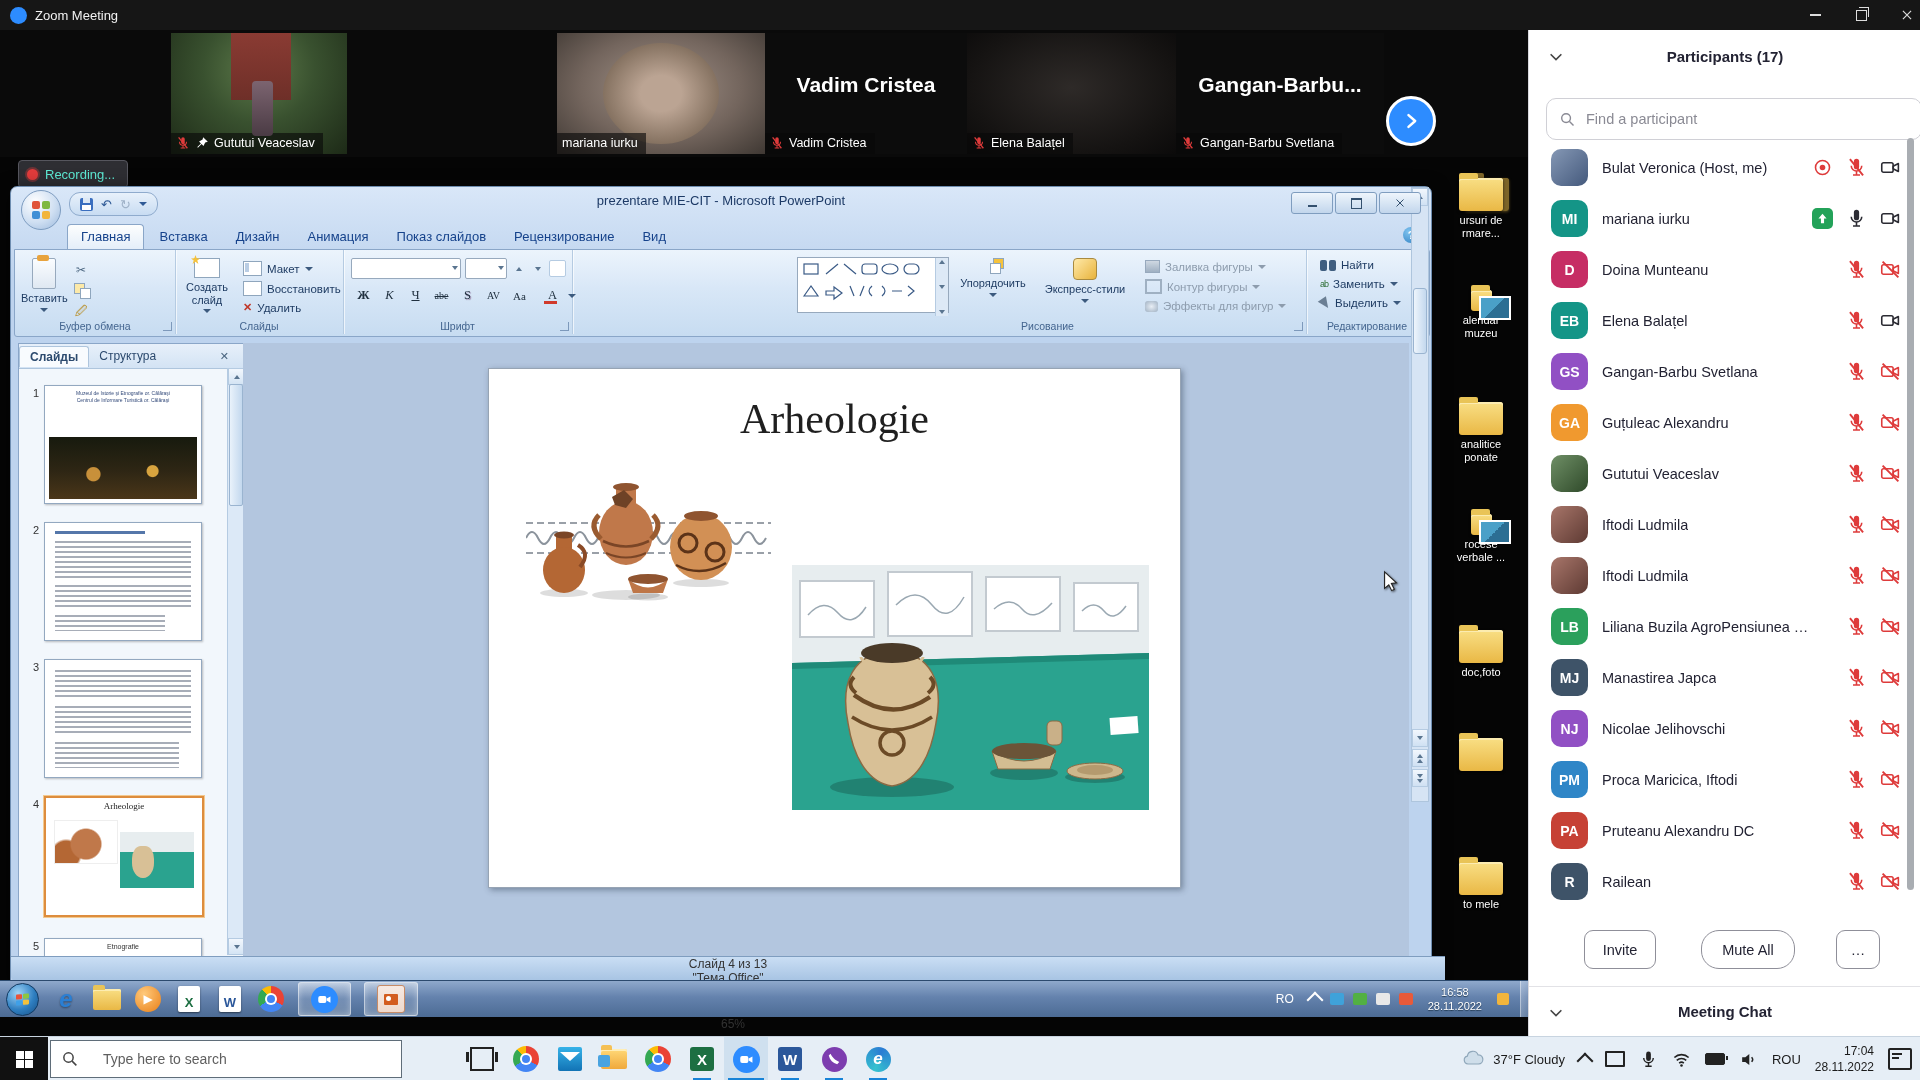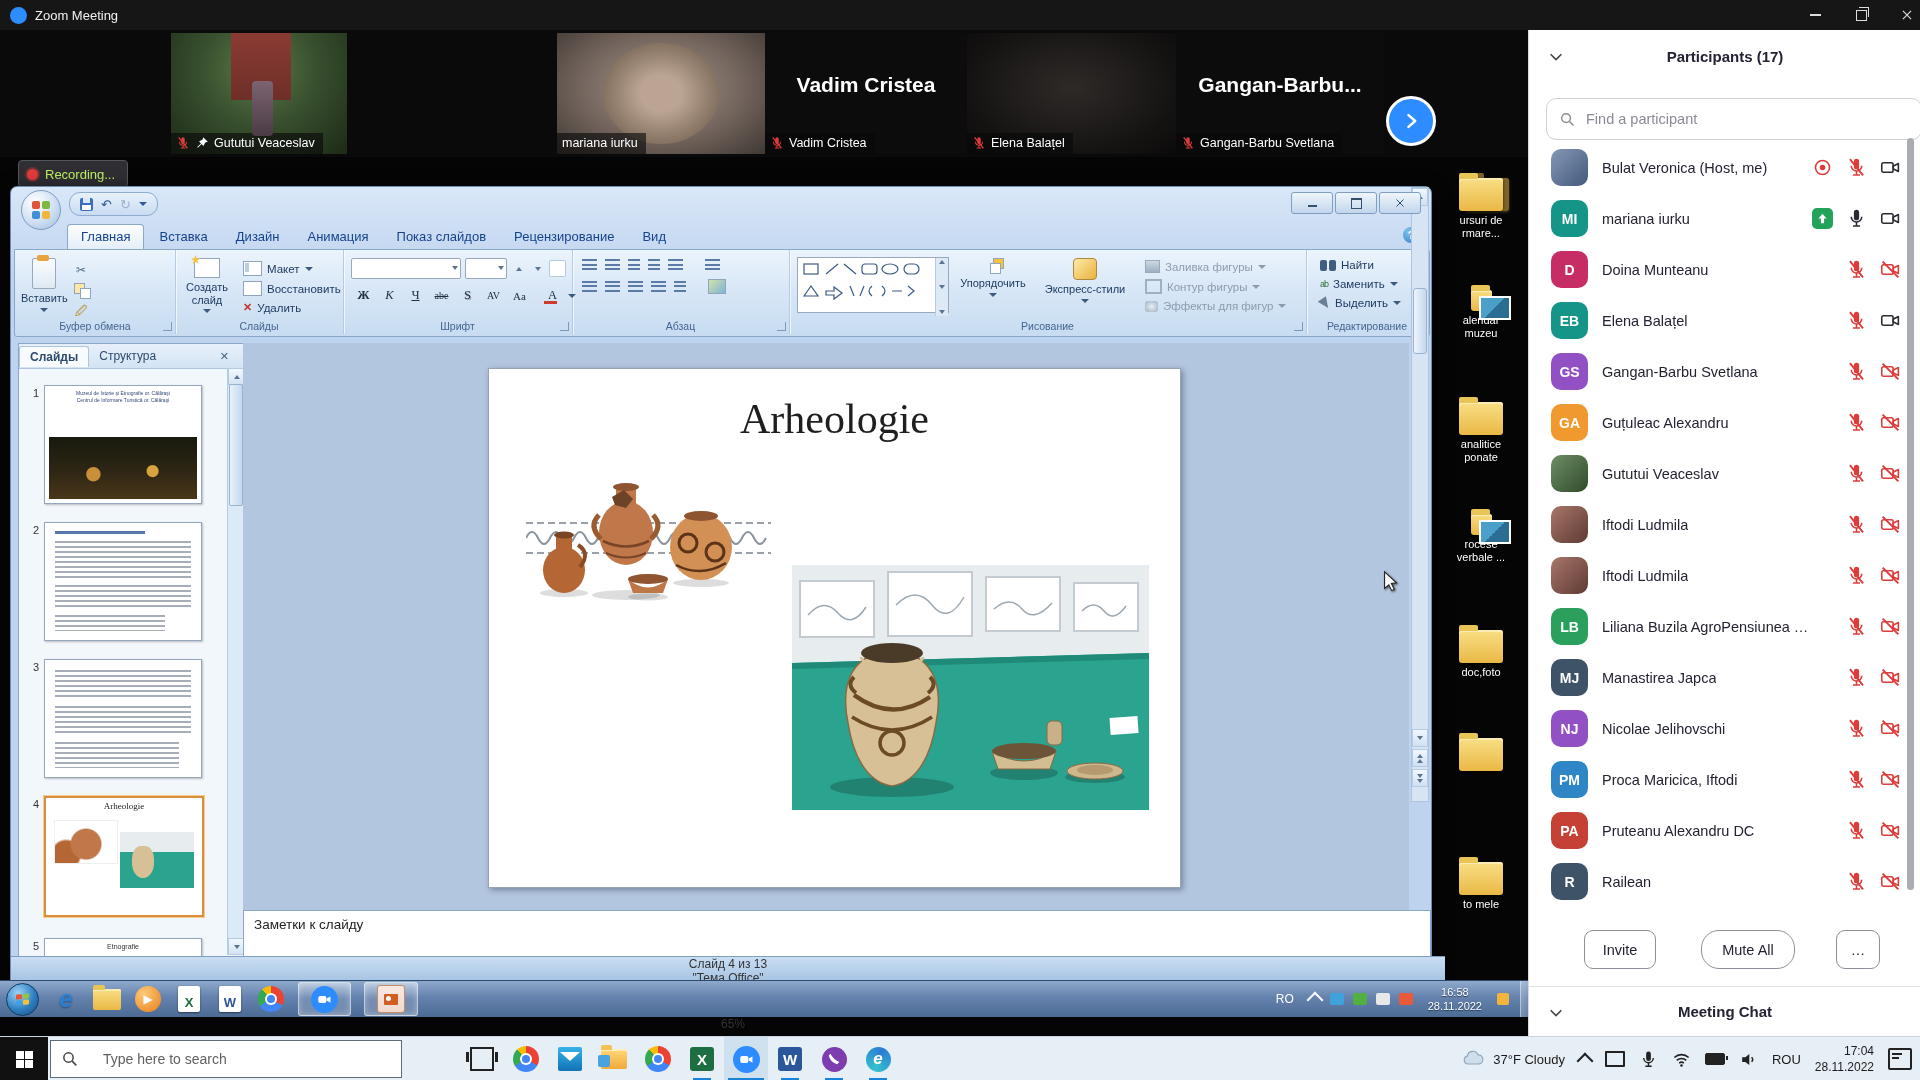--- a/index.html
+++ b/index.html
@@ -33,21 +33,21 @@
   .vt-dark{background:radial-gradient(ellipse at 50% 45%,#2e2a28 0%,#151312 70%,#0b0a0a 100%);}
   .vt-black{background:#0c0c0c;}
   .vname{position:absolute;left:0;bottom:0;display:flex;align-items:center;gap:5px;background:rgba(8,8,8,.62);
          padding:3px 8px 4px 5px;color:#fff;font-size:12.5px;white-space:nowrap;}
   .vbig{width:100%;height:86%;display:flex;align-items:center;justify-content:center;color:#fff;font-size:21px;font-weight:bold;}
   .varrow{position:absolute;left:1386px;top:66px;width:44px;height:44px;border-radius:50%;background:#2D8CFF;
           border:3px solid #fff;display:flex;align-items:center;justify-content:center;cursor:pointer;}
 
   
   .rec{left:18px;top:160px;height:26px;display:flex;align-items:center;gap:7px;background:#2e2e33;
-       border:1px solid #56565e;border-radius:4px;padding:0 12px 0 8px;color:#bef264;font-size:13px;}
+       border:1px solid #56565e;border-radius:4px;padding:0 12px 0 8px;color:#5eead4;font-size:13px;}
   .recdot{width:11px;height:11px;border-radius:50%;background:#e23b3b;box-shadow:0 0 0 2px rgba(226,59,59,.35);}
 
   
   .dfolder{position:absolute;left:1437px;width:88px;display:flex;flex-direction:column;align-items:center;gap:3px;}
   .ficon{width:44px;height:33px;position:relative;background:linear-gradient(#f9df85,#e9b845);border-radius:3px;
          box-shadow:inset 0 2px 0 #fcecb0, 0 1px 3px rgba(0,0,0,.7);}
   .ficon:before{content:"";position:absolute;top:-5px;left:0;width:19px;height:6px;background:#e9c457;border-radius:2px 2px 0 0;}
   .ficon.pic:after{content:"";position:absolute;left:8px;top:6px;width:28px;height:20px;background:linear-gradient(135deg,#4aa0c8 50%,#2c6e93 50%);border:2px solid #fff;}
   .dbl{filter:drop-shadow(6px 0 0 rgba(222,178,70,.55));}
   .dfolder .lbl{font-size:11px;color:#fff;text-shadow:0 1px 2px #000;white-space:pre-line;text-align:center;line-height:1.2;}
@@ -444,20 +444,21 @@
     <span class="ficon"></span>
     <span class="lbl"></span>
   </div>
   <div class="dfolder" style="top:862px">
     <span class="ficon"></span>
     <span class="lbl">to mele</span>
   </div>
 
   <div class="abs ppt">
     <div class="ppt-titlebar">
+      <span class="ppt-title">prezentare MIE-CIT - Microsoft PowerPoint</span>
       <div class="orb">
         <span class="orbgrid">
             <i style="background:#e0543a"></i>
             <i style="background:#7db83f"></i>
             <i style="background:#3f8fd6"></i>
             <i style="background:#f2b53c"></i>
           </span>
       </div>
       <div class="qat">
         <span class="floppy"></span>
@@ -560,40 +561,20 @@
           <span class="fbtn" style="font-size:10px">AV</span>
           <span class="fbtn" style="font-size:11px">Aa</span>
           <span style="width:1px;height:16px;background:#b5cbe2;margin:0 3px;"></span>
           <span class="fbtn fcolor">А</span>
           <span class="tri" style="margin-left:2px"></span>
         </div>
         <span class="glabel">Шрифт</span>
         <span class="gdlg"></span>
       </div>
 
-      <div class="grp" style="left:557px;width:217px;">
-        <div style="display:flex;gap:8px;padding:9px 0 0 10px;align-items:center;">
-          <span class="lines"></span>
-          <span class="lines"></span>
-          <span class="lines short"></span>
-          <span class="lines short"></span>
-          <span class="lines"></span>
-          <span style="margin-left:14px" class="lines"></span>
-        </div>
-        <div style="display:flex;gap:8px;padding:9px 0 0 10px;align-items:center;">
-          <span class="lines"></span>
-          <span class="lines"></span>
-          <span class="lines"></span>
-          <span class="lines"></span>
-          <span class="lines short"></span>
-          <span style="margin-left:14px;width:16px;height:13px;border:1px solid #8fa6bd;background:linear-gradient(135deg,#cfe3a8,#7fb3d9)"></span>
-        </div>
-        <span class="glabel">Абзац</span>
-        <span class="gdlg"></span>
-      </div>
 
       <div class="grp" style="left:774px;width:517px;">
         <div style="display:flex;align-items:flex-start;">
           <div class="shapesbox">
             <svg width="134" height="52" style="color:#3a5a86">
               <g fill="none" stroke="currentColor" stroke-width="1.2">
                 <rect x="6" y="6" width="14" height="10"></rect>
                   <line x1="28" y1="16" x2="40" y2="6"></line>
                   <line x1="46" y1="6" x2="58" y2="16"></line>
                   <rect x="64" y="6" width="15" height="10" rx="3"></rect>
@@ -810,23 +791,20 @@
       <span class="box" style="top:561px;">
           <span class="tup"></span>
           <span class="tup"></span>
         </span>
       <span class="box" style="top:581px;">
           <span class="tdn"></span>
           <span class="tdn"></span>
         </span>
     </div>
 
-    <div class="notes">
-      <span>Заметки к слайду</span>
-    </div>
 
     <div class="statusbar">
       <span>Слайд 4 из 13</span>
       <span class="sdiv"></span>
       <span>"Тема Office"</span>
       <span class="sdiv"></span>
       <span>Русский (Россия)</span>
       <div class="viewbtns">
         <i>
             <b></b>

